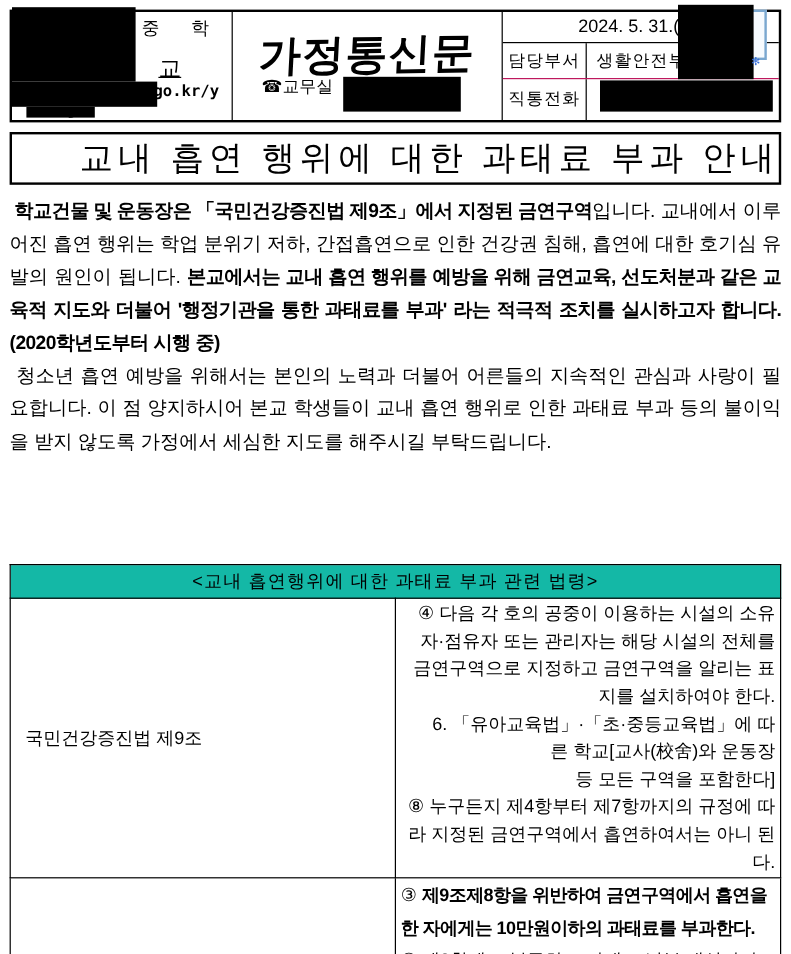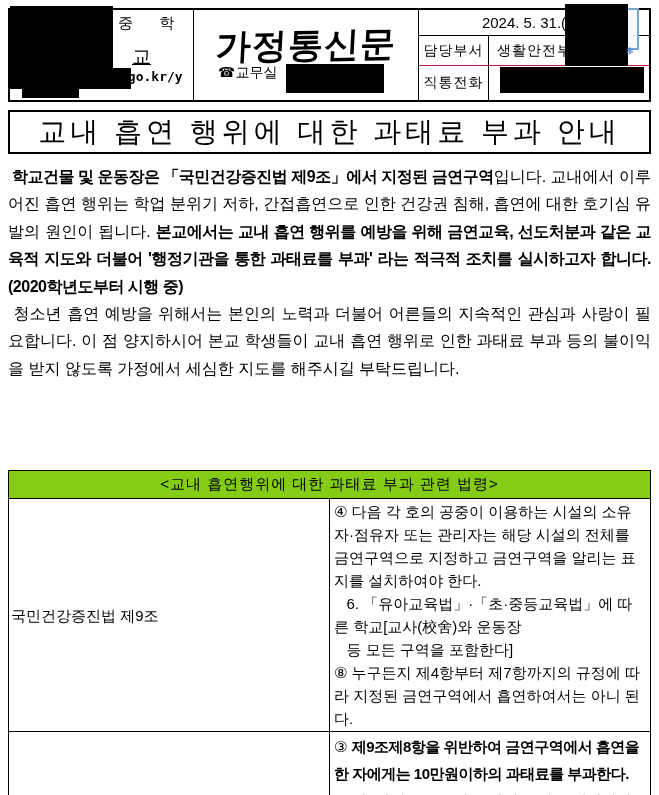--- a/index.html
+++ b/index.html
@@ -33,36 +33,36 @@
 
   
   .redact{position:absolute;background:#000;z-index:5;}
   .stamp{position:absolute;left:619px;top:8px;width:16px;height:38px;border:2px solid #7aa7cf;
          background:#f6fafe;z-index:4;}
   .stamp-mark{position:absolute;left:626px;top:47px;width:9px;height:8px;z-index:6;
               color:#3a6fd8;font-size:9px;line-height:8px;}
 
   
   .banner{position:absolute;left:8px;top:110px;width:639px;height:40px;border:2px solid #000;
-          display:flex;align-items:center;justify-content:center;}
+          display:flex;align-items:center;justify-content:flex-end;}
   .banner span{font-size:28px;letter-spacing:4px;white-space:nowrap;}
 
   
   .bodytext{position:absolute;left:8px;top:163px;width:643px;font-size:16px;line-height:27.4px;
             text-align:justify;}
   .bodytext p{margin:0;}
   .hl{font-weight:bold;letter-spacing:-0.5px;}
 
   
   .law-table{position:absolute;left:8px;top:470px;width:643px;border-collapse:collapse;table-layout:fixed;}
   .law-table td{border:1px solid #000;vertical-align:middle;}
-  .law-cap{height:25px;background:#84cc16;text-align:center;font-size:15px;letter-spacing:1px;}
-  .law-name{width:126px;font-size:15px;line-height:23px;padding:0 1px 0 2px;}
+  .law-cap{height:25px;background:#14b8a6;text-align:center;font-size:15px;letter-spacing:1px;}
+  .law-name{width:126px;font-size:15px;line-height:23px;padding:0 1px 0 12px;}
   .law-clauses{padding:1px 4px;vertical-align:top;font-size:15px;}
-  .r1{height:160px;} .r1 .law-clauses{line-height:23px;}
+  .r1{height:160px;} .r1 .law-clauses{line-height:23px;text-align:right;}
   .r2{height:133px;} .r2 .law-clauses{line-height:27px;}
   .clause{white-space:pre-wrap;}
 </style>
 </head>
 <body>
 
 <div class="page">
 
   <div class="hdr">
     <div class="hdr-cell cell-school">

